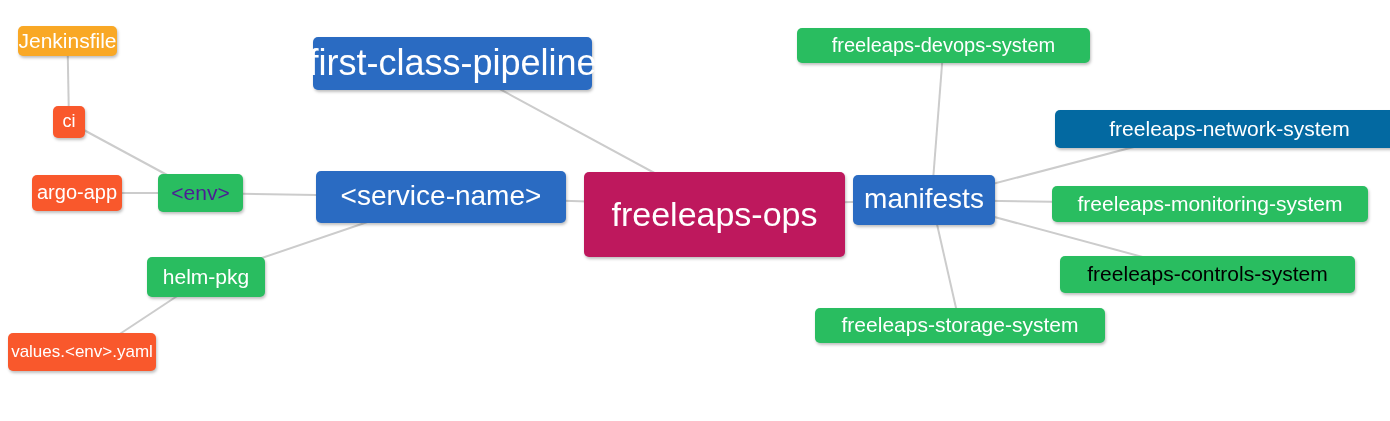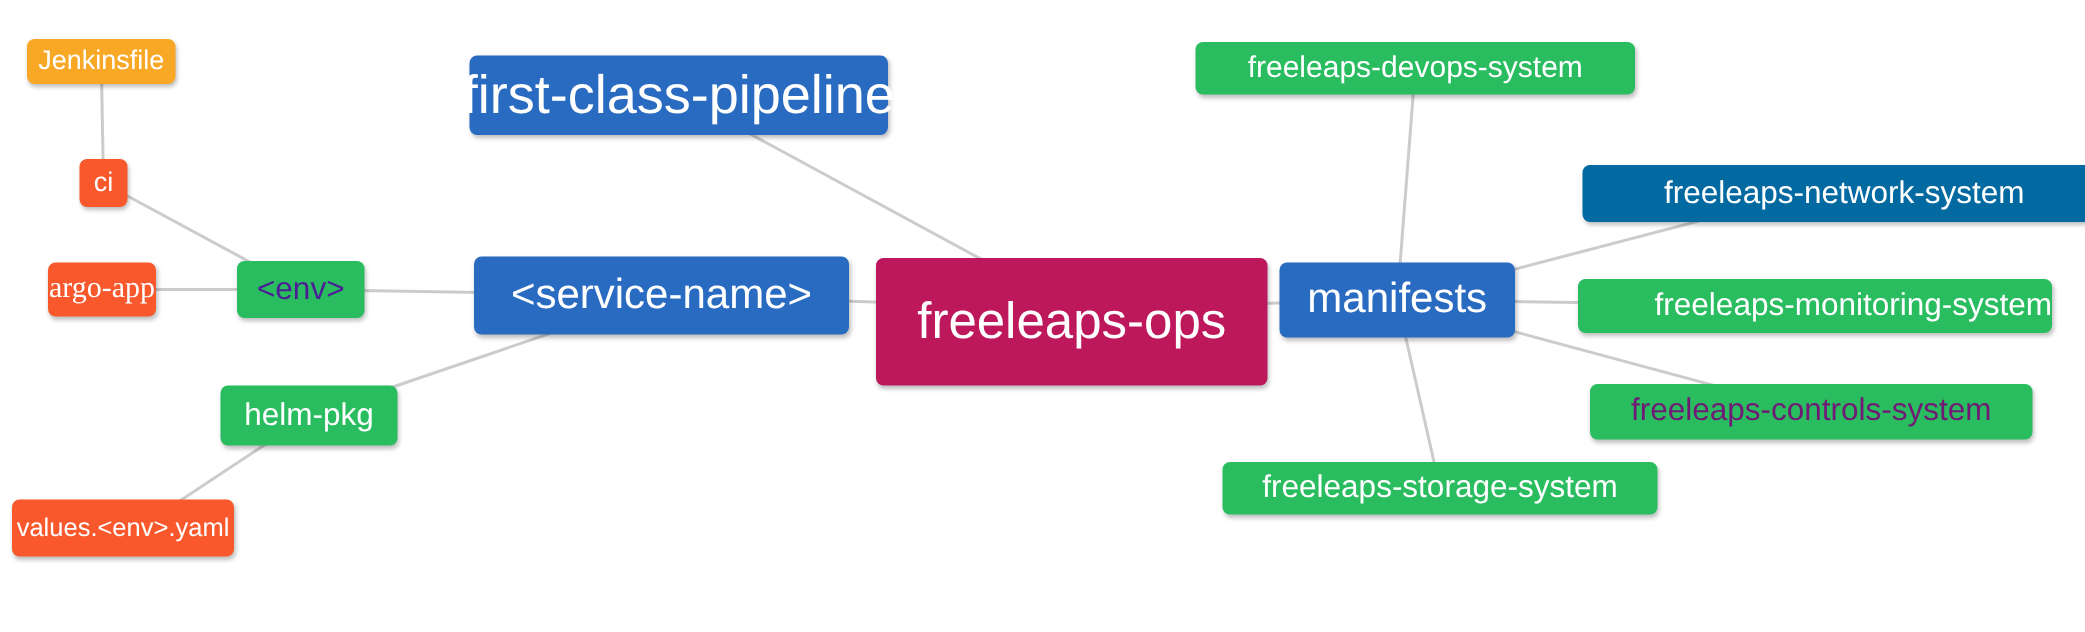--- a/index.html
+++ b/index.html
@@ -58,57 +58,57 @@
       <line x1="441" y1="197" x2="714.5" y2="205.5" stroke="#cccccc" stroke-width="2"></line>
       <line x1="452.5" y1="63.5" x2="714.5" y2="205.5" stroke="#cccccc" stroke-width="2"></line>
       <line x1="714.5" y1="205.5" x2="931.5" y2="200" stroke="#cccccc" stroke-width="2"></line>
       <line x1="931.5" y1="200" x2="943.5" y2="45.5" stroke="#cccccc" stroke-width="2"></line>
       <line x1="931.5" y1="200" x2="1202.5" y2="129" stroke="#cccccc" stroke-width="2"></line>
       <line x1="931.5" y1="200" x2="1210" y2="204" stroke="#cccccc" stroke-width="2"></line>
       <line x1="931.5" y1="200" x2="1207.5" y2="274.5" stroke="#cccccc" stroke-width="2"></line>
       <line x1="931.5" y1="200" x2="960" y2="325.5" stroke="#cccccc" stroke-width="2"></line>
     </svg>
 <div class="node" style="left: 18px; top: 26px; width: 99px; height: 30px; background: rgb(249, 168, 37);">
-      <span class="node-label" style="font-size: 18px; color: rgb(255, 255, 255);">Jenkinsfile</span>
+      <span class="node-label" style="font-size: 21px; color: rgb(255, 255, 255);">Jenkinsfile</span>
     </div>
     <div class="node" style="left: 53px; top: 106px; width: 32px; height: 32px; background: rgb(249, 88, 44);">
       <span class="node-label" style="font-size: 18px; color: rgb(255, 255, 255);">ci</span>
     </div>
-    <div class="node" style="left: 32px; top: 175px; width: 72px; height: 36px; background: rgb(249, 88, 44); font-family: Liberation Serif, serif;">
+    <div class="node" style="left: 32px; top: 175px; width: 90px; height: 36px; background: rgb(249, 88, 44);">
       <span class="node-label" style="font-size: 20px; color: rgb(255, 255, 255);">argo-app</span>
     </div>
     <div class="node" style="left: 158px; top: 174px; width: 85px; height: 38px; background: rgb(41, 189, 96);">
       <span class="node-label" style="font-size: 21px; color: #4c1d95;">&lt;env&gt;</span>
     </div>
     <div class="node" style="left: 316px; top: 171px; width: 250px; height: 52px; background: rgb(42, 107, 194); align-items: center;">
       <span class="node-label" style="font-size: 28px; color: rgb(255, 255, 255);">&lt;service-name&gt;</span>
     </div>
     <div class="node" style="left: 147px; top: 257px; width: 118px; height: 40px; background: rgb(41, 189, 96);">
       <span class="node-label" style="font-size: 21px; color: rgb(255, 255, 255);">helm-pkg</span>
     </div>
     <div class="node" style="left: 8px; top: 333px; width: 148px; height: 38px; background: rgb(249, 88, 44);">
       <span class="node-label" style="font-size: 17px; color: rgb(255, 255, 255);">values.&lt;env&gt;.yaml</span>
     </div>
     <div class="node" style="left: 313px; top: 37px; width: 279px; height: 53px; background: rgb(42, 107, 194);">
       <span class="node-label" style="font-size: 36px; color: rgb(255, 255, 255);">first-class-pipeline</span>
     </div>
     <div class="node" style="left: 584px; top: 172px; width: 261px; height: 85px; background: #be185d;">
       <span class="node-label" style="font-size: 34px; color: rgb(255, 255, 255);">freeleaps-ops</span>
     </div>
-    <div class="node" style="left: 853px; top: 175px; width: 157px; height: 50px; background: rgb(42, 107, 194);">
+    <div class="node" style="left: 853px; top: 175px; width: 142px; height: 50px; background: rgb(42, 107, 194);">
       <span class="node-label" style="font-size: 28px; color: rgb(255, 255, 255);">manifests</span>
     </div>
     <div class="node" style="left: 797px; top: 28px; width: 293px; height: 35px; background: rgb(41, 189, 96);">
       <span class="node-label" style="font-size: 20px; color: rgb(255, 255, 255);">freeleaps-devops-system</span>
     </div>
     <div class="node" style="left: 1055px; top: 110px; width: 349px; height: 38px; background: #0369a1;">
       <span class="node-label" style="font-size: 21px; color: rgb(255, 255, 255);">freeleaps-network-system</span>
     </div>
-    <div class="node" style="left: 1052px; top: 186px; width: 316px; height: 36px; background: rgb(41, 189, 96); justify-content: flex-end;">
+    <div class="node" style="left: 1052px; top: 186px; width: 316px; height: 36px; background: rgb(41, 189, 96);">
       <span class="node-label" style="font-size: 21px; color: rgb(255, 255, 255);">freeleaps-monitoring-system</span>
     </div>
     <div class="node" style="left: 1060px; top: 256px; width: 295px; height: 37px; background: rgb(41, 189, 96);">
-      <span class="node-label" style="font-size: 21px; color: #701a75;">freeleaps-controls-system</span>
+      <span class="node-label" style="font-size: 21px; color: #000000;">freeleaps-controls-system</span>
     </div>
     <div class="node" style="left: 815px; top: 308px; width: 290px; height: 35px; background: rgb(41, 189, 96);">
       <span class="node-label" style="font-size: 21px; color: rgb(255, 255, 255);">freeleaps-storage-system</span>
     </div>
   </div>
 
 </body></html>

